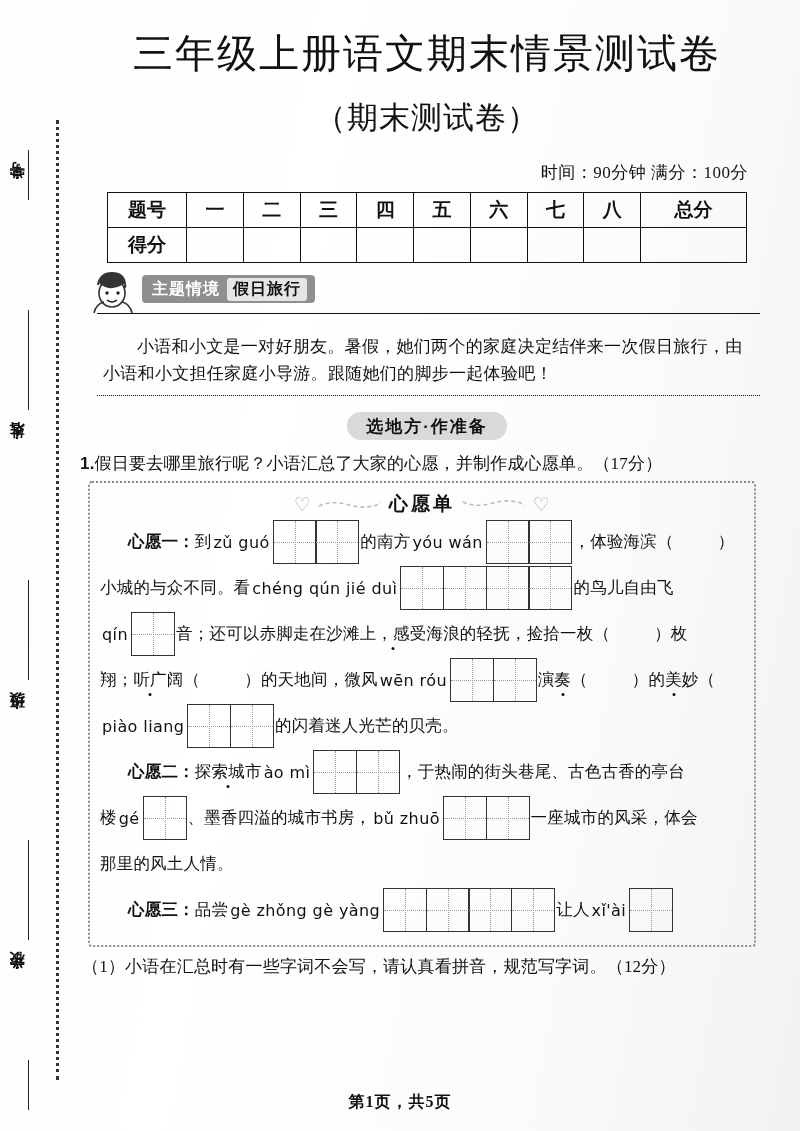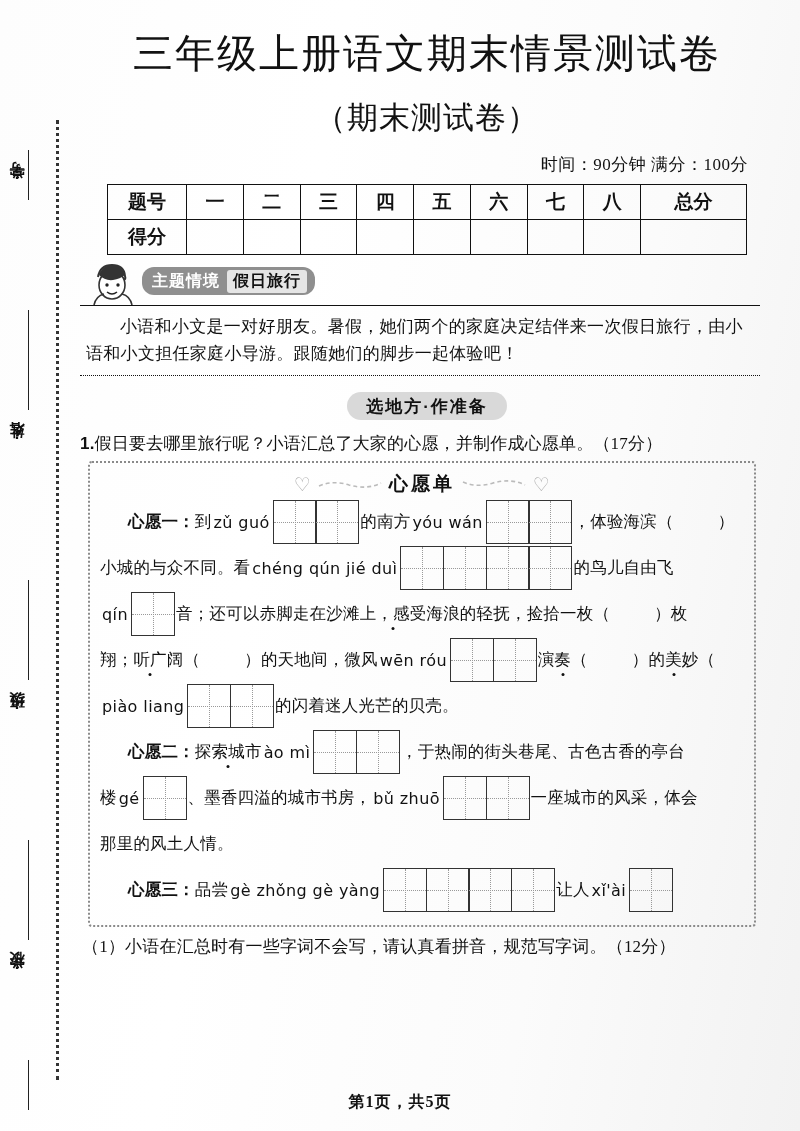--- a/index.html
+++ b/index.html
@@ -52,21 +52,21 @@
   }
   .title2{
     text-align:center;
     font-size:31px;
     letter-spacing:1px;
     margin-top:16px;
   }
   .meta{
     text-align:right;
     font-size:17px;
-    margin-top:14px;
+    margin-top:22px;
     padding-right:36px;
     letter-spacing:.5px;
   }
   .score-table{
     margin:8px auto 0 auto;
     border-collapse:collapse;
     width:640px;
   }
   .score-table td{
     border:1.3px solid #111;
@@ -83,38 +83,38 @@
     margin-top:12px;
     height:34px;
   }
   .avatar{
     position:absolute;left:20px;top:-6px;width:46px;height:44px;
   }
   .badge{
     position:absolute;left:72px;top:0;
     display:flex;align-items:center;
     background:#8f8f8f;
-    border-radius:12px;
+    border-radius:4px;
     padding:3px 8px 3px 10px;
     height:22px;
   }
   .badge-a{
     color:#fff;font-size:16px;font-weight:700;letter-spacing:1px;
     font-family:"Liberation Sans",sans-serif;
   }
   .badge-b{
     background:#e5e5e5;color:#111;font-size:16px;font-weight:700;
     border-radius:3px;padding:1px 6px;margin-left:7px;letter-spacing:1px;
     font-family:"Liberation Sans",sans-serif;
   }
   .intro-box{
-    margin:4px 24px 0 10px;
+    margin:4px 24px 0 27px;
     border-top:1.5px solid #111;
     border-bottom:1.5px dotted #111;
-    padding:7px 6px 8px 6px;
+    padding:19px 6px 8px 6px;
   }
   .intro-box p{
     margin:0;
     font-size:17px;
     line-height:27px;
     letter-spacing:.3px;
     text-indent:2em;
     font-family:"Liberation Serif",serif;
   }
   .section-pill{

